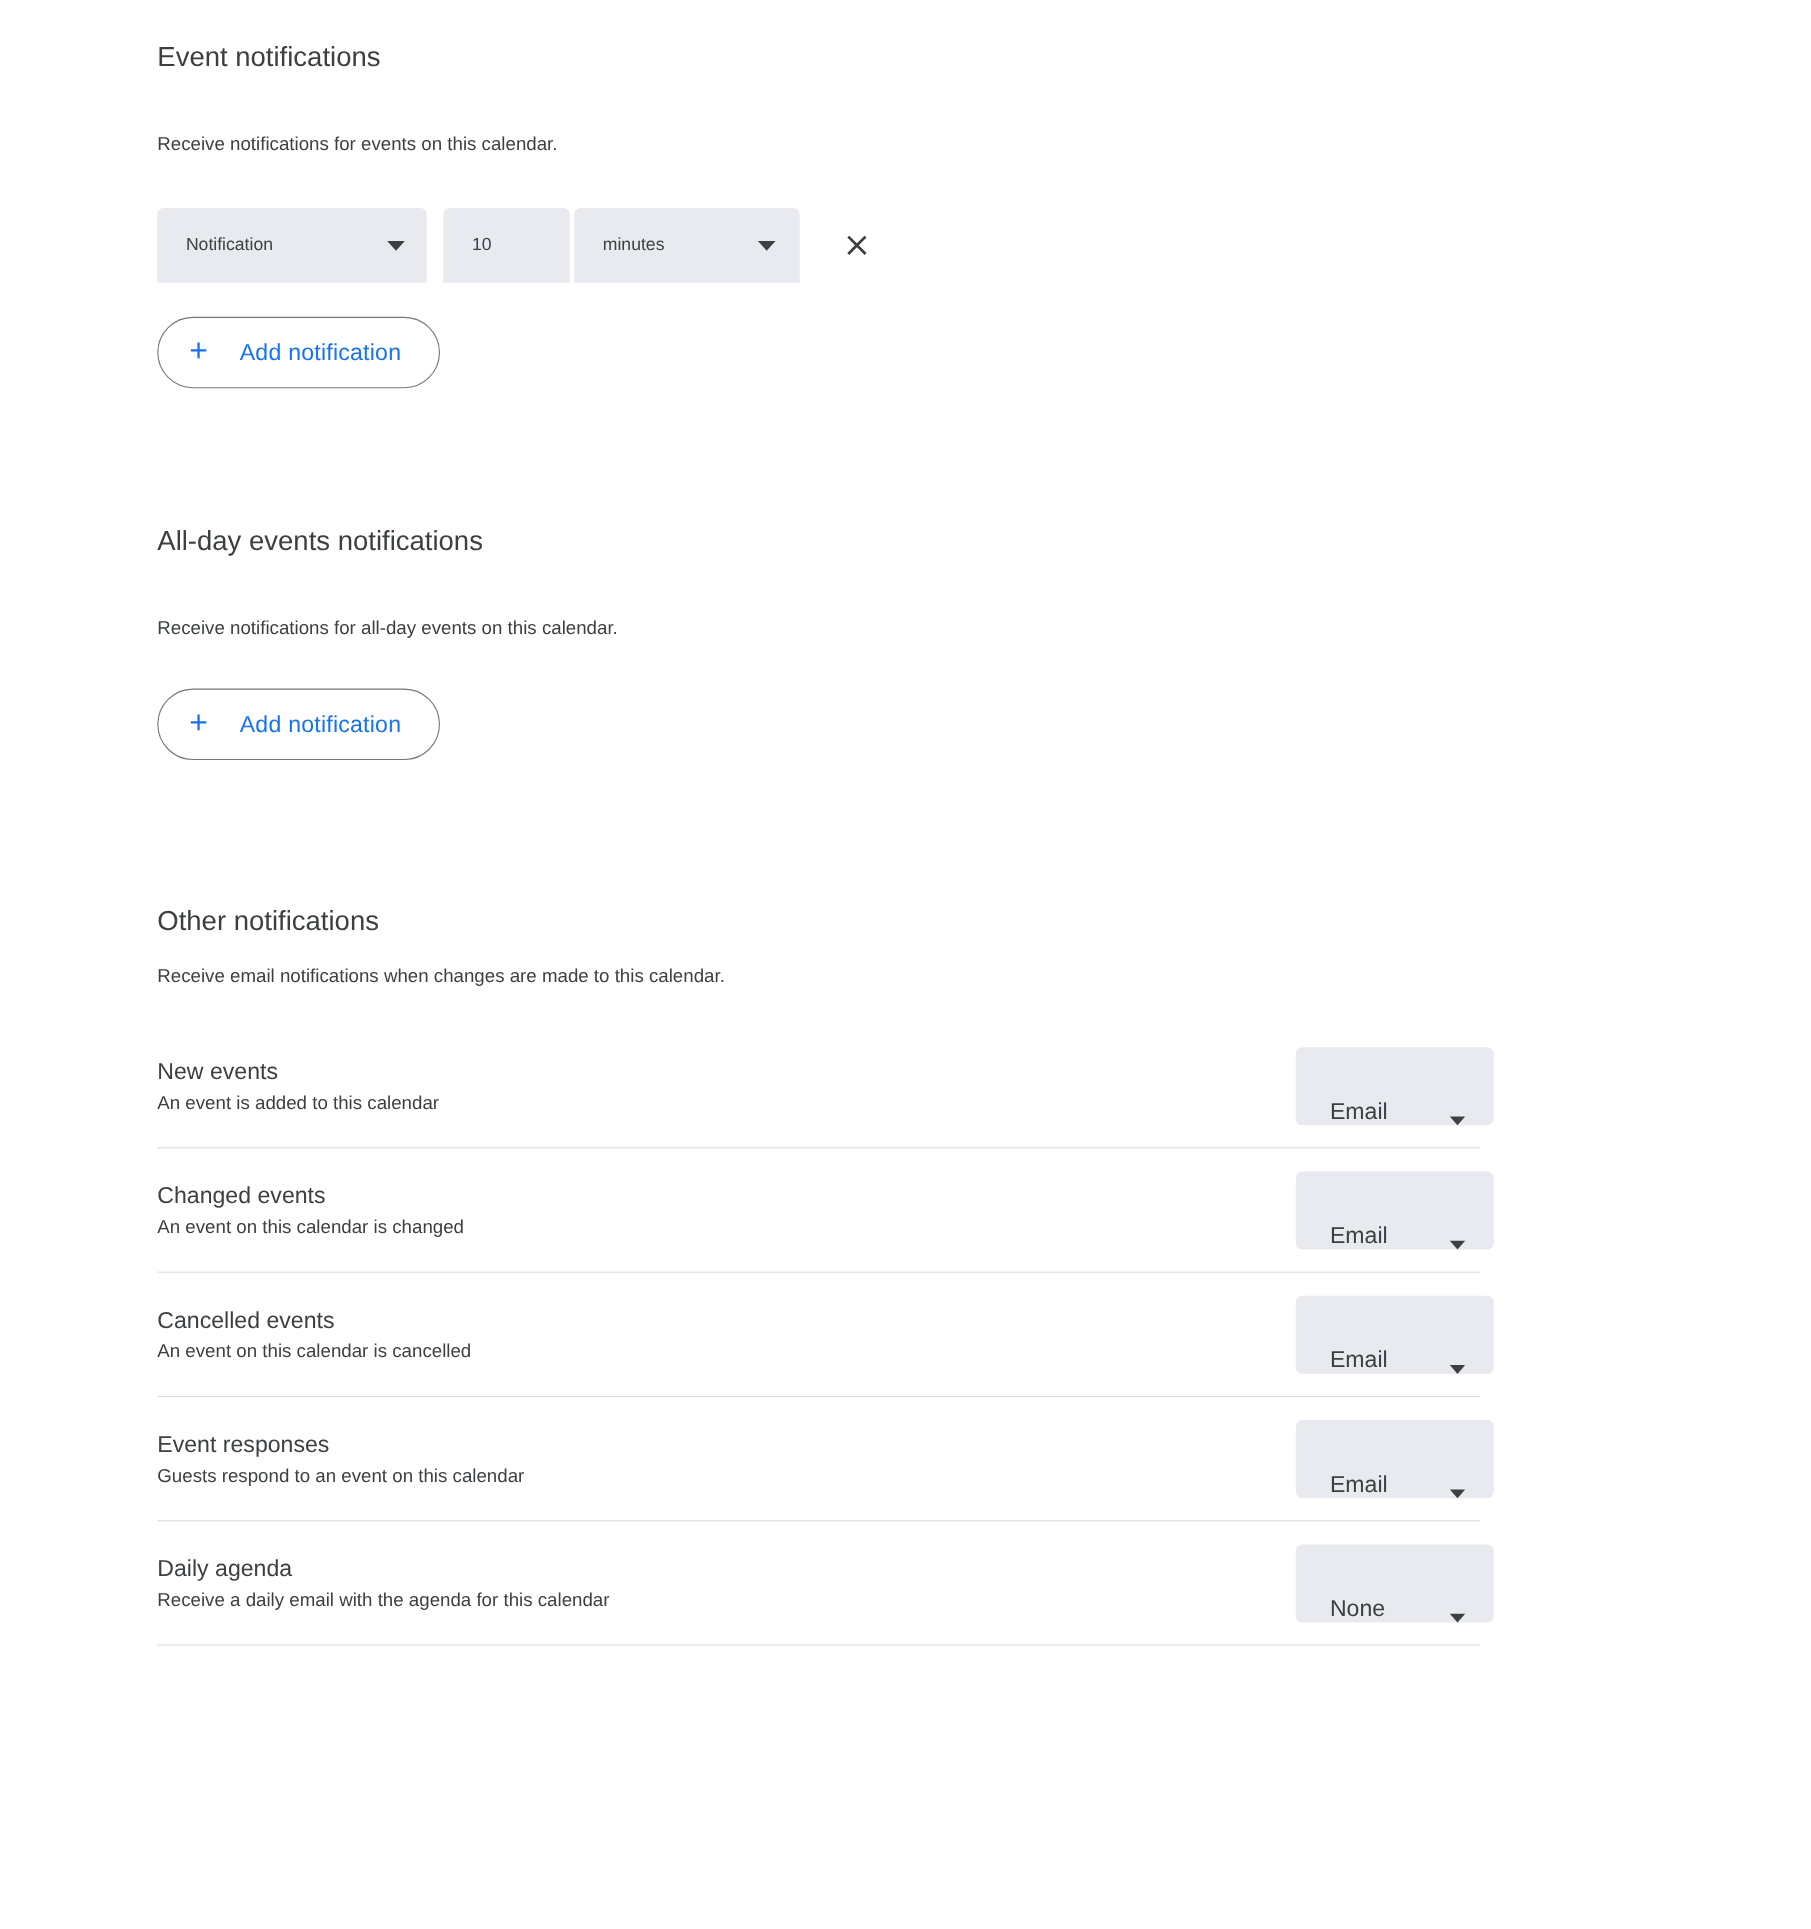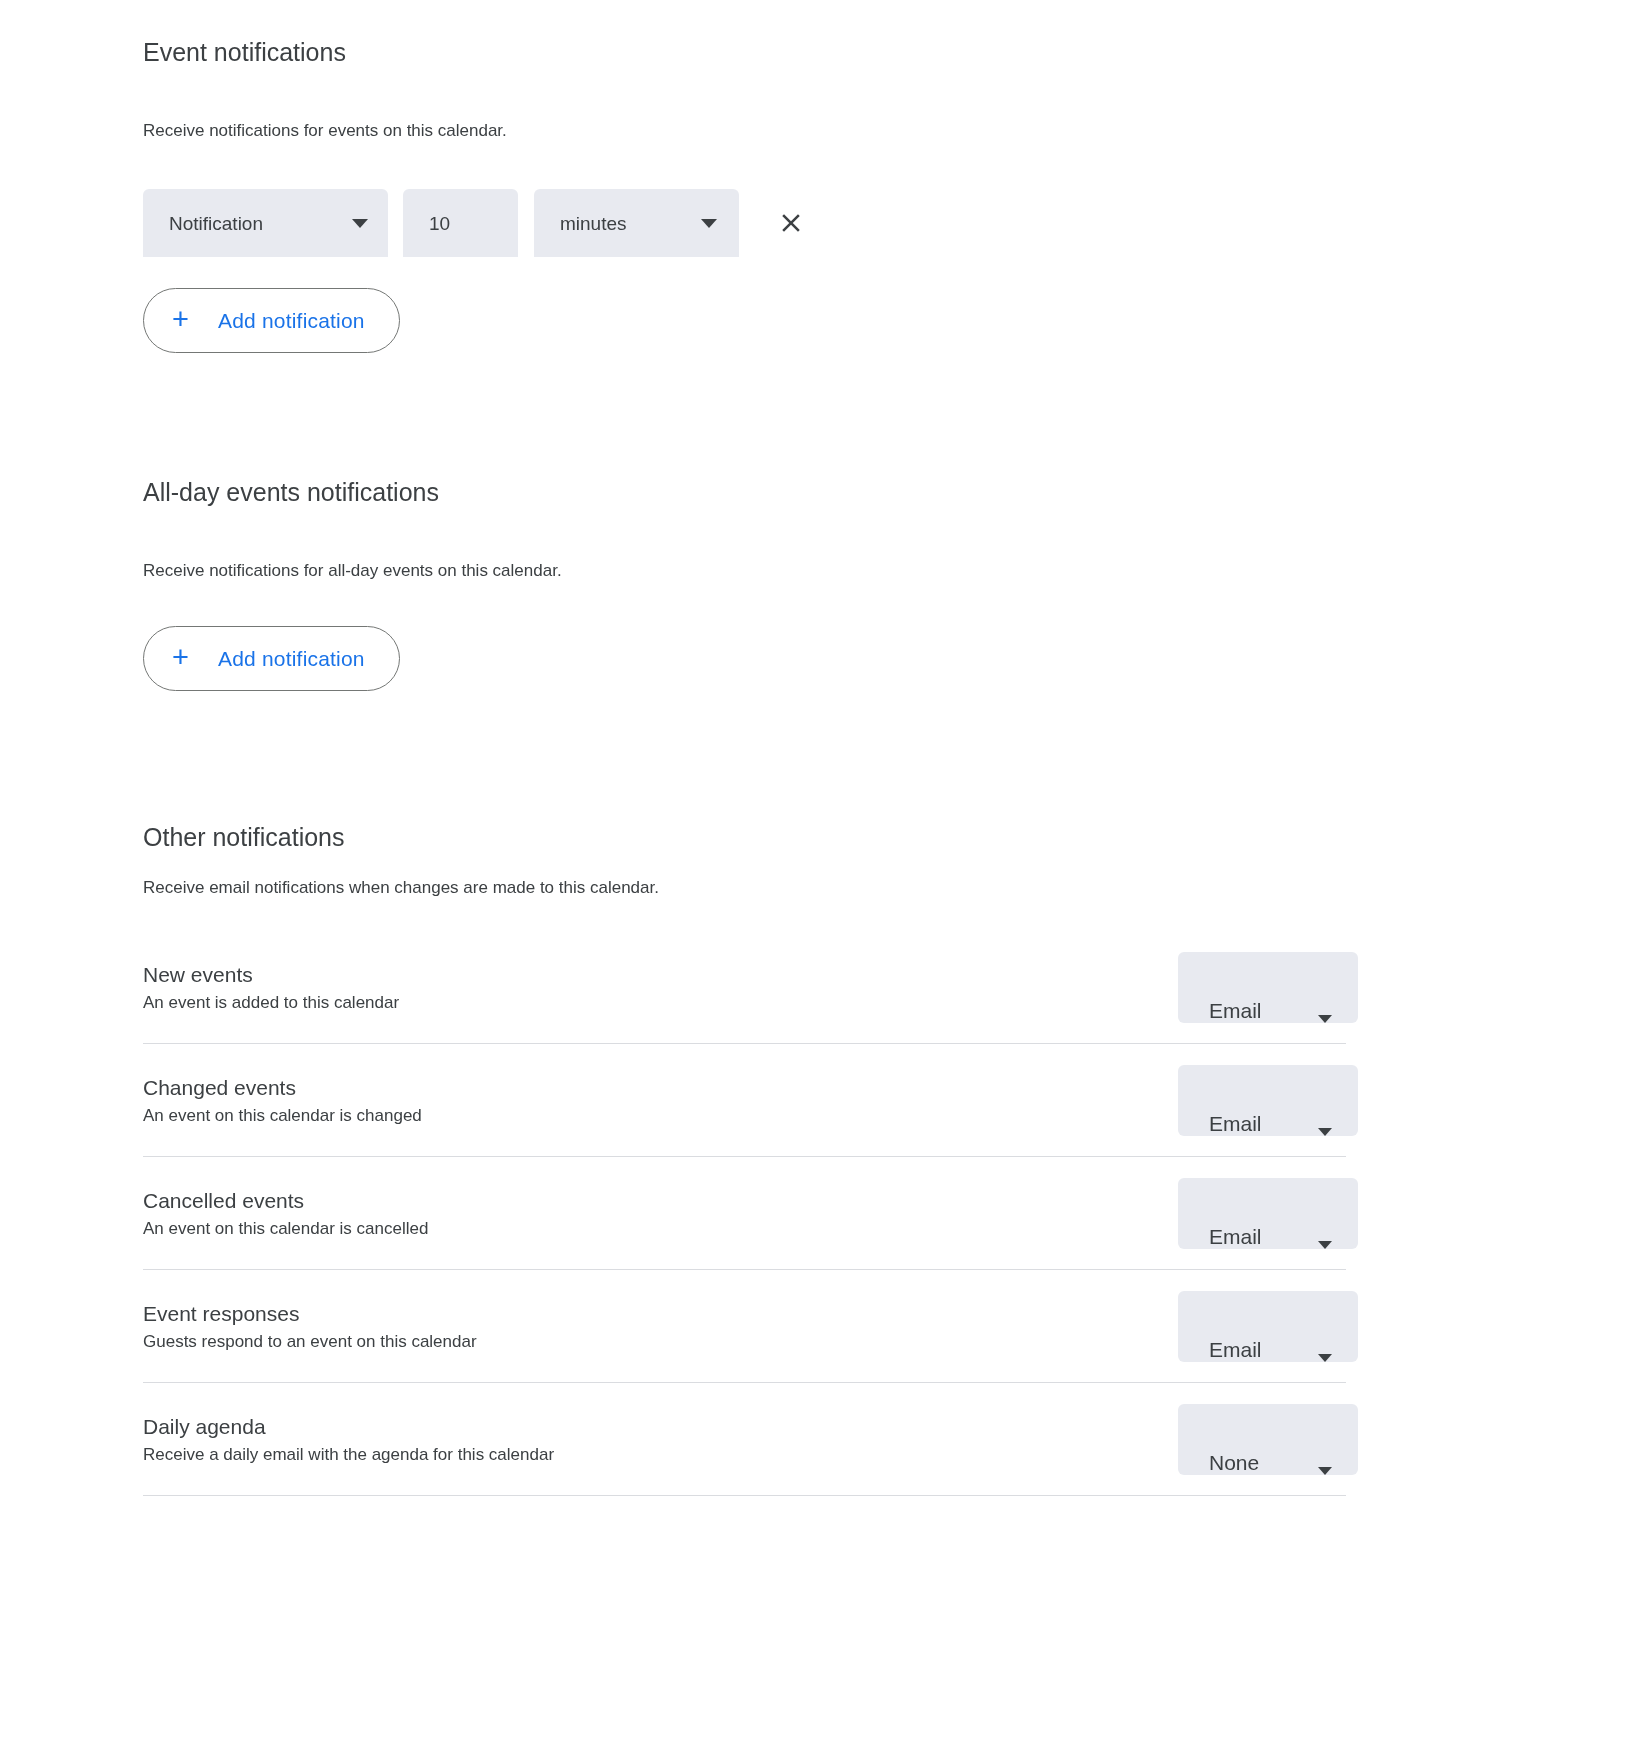--- a/index.html
+++ b/index.html
@@ -63,21 +63,21 @@
     border-radius: 6px 6px 0 0;
     height: 68px;
     display: flex;
     align-items: center;
     box-sizing: border-box;
     cursor: pointer;
     position: relative;
   }
 
   .filled-select .sel-label {
-    font-size: 19px;
+    font-size: 16px;
     color: #3c4043;
     line-height: 1;
     white-space: nowrap;
   }
 
   .caret {
     width: 0; height: 0;
     border-left: 8px solid transparent;
     border-right: 8px solid transparent;
     border-top: 9px solid #3c4043;
@@ -94,21 +94,21 @@
   .sel-count {
     width: 115px;
     margin-left: 15px;
     padding-left: 26px;
     justify-content: flex-start;
     cursor: text;
   }
 
   .sel-unit {
     width: 205px;
-    margin-left: 16px;
+    margin-left: 4px;
     padding-left: 26px;
     padding-right: 22px;
     justify-content: space-between;
   }
 
   .close-btn {
     width: 52px;
     height: 52px;
     margin-left: 26px;
     display: flex;

